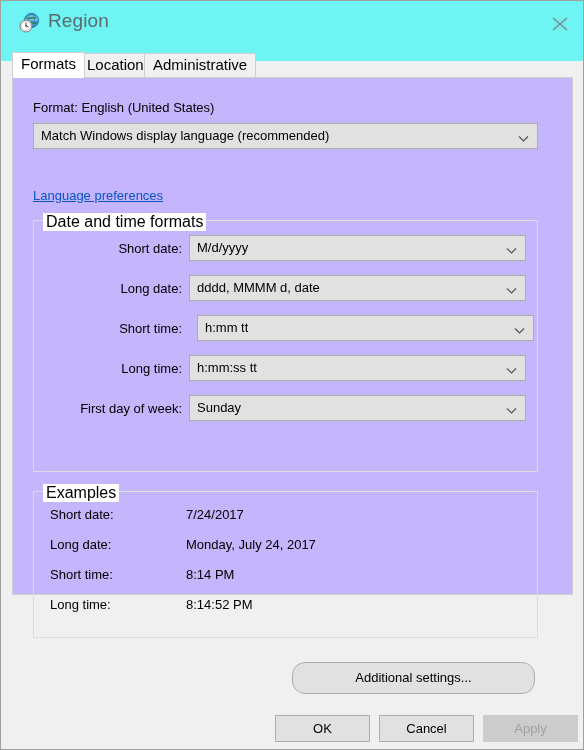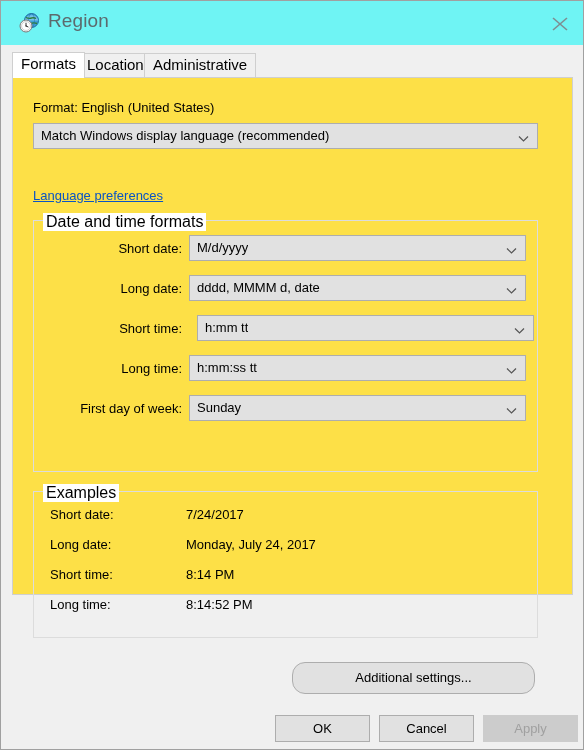--- a/index.html
+++ b/index.html
@@ -27,21 +27,21 @@
     border: 1px solid #a0a0a0;
     background: #f0f0f0;
   }
 
   
   #titlebar {
     position: absolute;
     left: 0;
     top: 0;
     width: 582px;
-    height: 44px;
+    height: 60px;
     background: #6ff4f4;
   }
   #title-icon {
     position: absolute;
     left: 18px;
     top: 11px;
     width: 22px;
     height: 22px;
   }
   #title-text {
@@ -99,21 +99,21 @@
 
   
   #tabpage {
     position: absolute;
     left: 11px;
     top: 76px;
     width: 561px;
     height: 518px;
     box-sizing: border-box;
     border: 1px solid #cfcfcf;
-    background: #fde047;
+    background: #c4b5fd;
   }
 
   #format-label {
     position: absolute;
     left: 20px;
     top: 22px;
     font-size: 13px;
     white-space: nowrap;
   }
 

